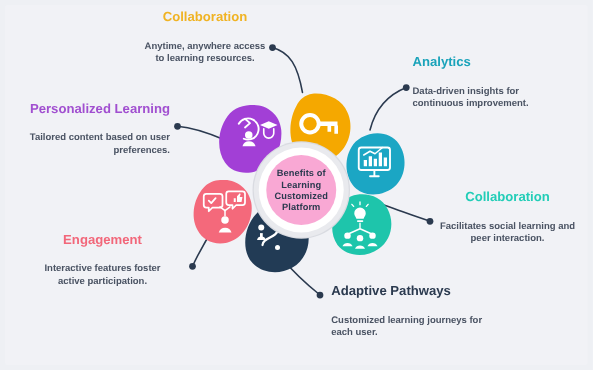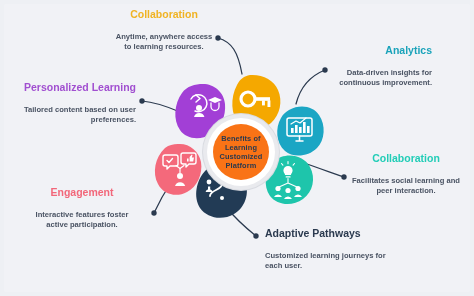--- a/index.html
+++ b/index.html
@@ -26,36 +26,36 @@
     position:absolute;left:207px;top:118px;width:68px;height:68px;
     border-radius:50%;
     background:#ffffff;
     box-shadow:0 0 0 4px #e9eaee, 0 0 0 5px #d9dbe1;
     display:flex;align-items:center;justify-content:center;
     z-index:6;
   }
   .hub-inner{
     width:56px;height:56px;border-radius:50%;
     display:flex;align-items:center;justify-content:center;
-    background:#f97316;
+    background:#f9a8d4;
   }
   .hub-text{
     color:#2b3a4f;font-weight:bold;font-size:7.4px;line-height:9.2px;
     text-align:center;letter-spacing:.1px;
   }
 
   
   .callout{position:absolute;}
   .callout .ttl{font-weight:bold;font-size:10.5px;line-height:13px;margin:0 0 2px 0;}
   .callout .desc{color:#4a5363;font-size:7.6px;line-height:10.2px;font-weight:bold;margin-top:11px;}
 
   .c-accessibility{left:112px;top:8px;width:104px;text-align:center;}
   .c-accessibility .ttl{color:#f0b323;}
 
-  .c-analytics{left:320px;top:44px;width:112px;text-align:right;}
+  .c-analytics{left:330px;top:44px;width:112px;text-align:left;}
   .c-analytics .ttl{color:#1aa3ba;}
 
   .c-collaboration{left:348px;top:152px;width:116px;text-align:center;}
   .c-collaboration .ttl{color:#22cdb7;}
 
   .c-adaptive{left:265px;top:227px;width:126px;text-align:left;}
   .c-adaptive .ttl{color:#2b3a4f;}
 
   .c-engagement{left:28px;top:186px;width:108px;text-align:center;}
   .c-engagement .ttl{color:#f2677a;}

